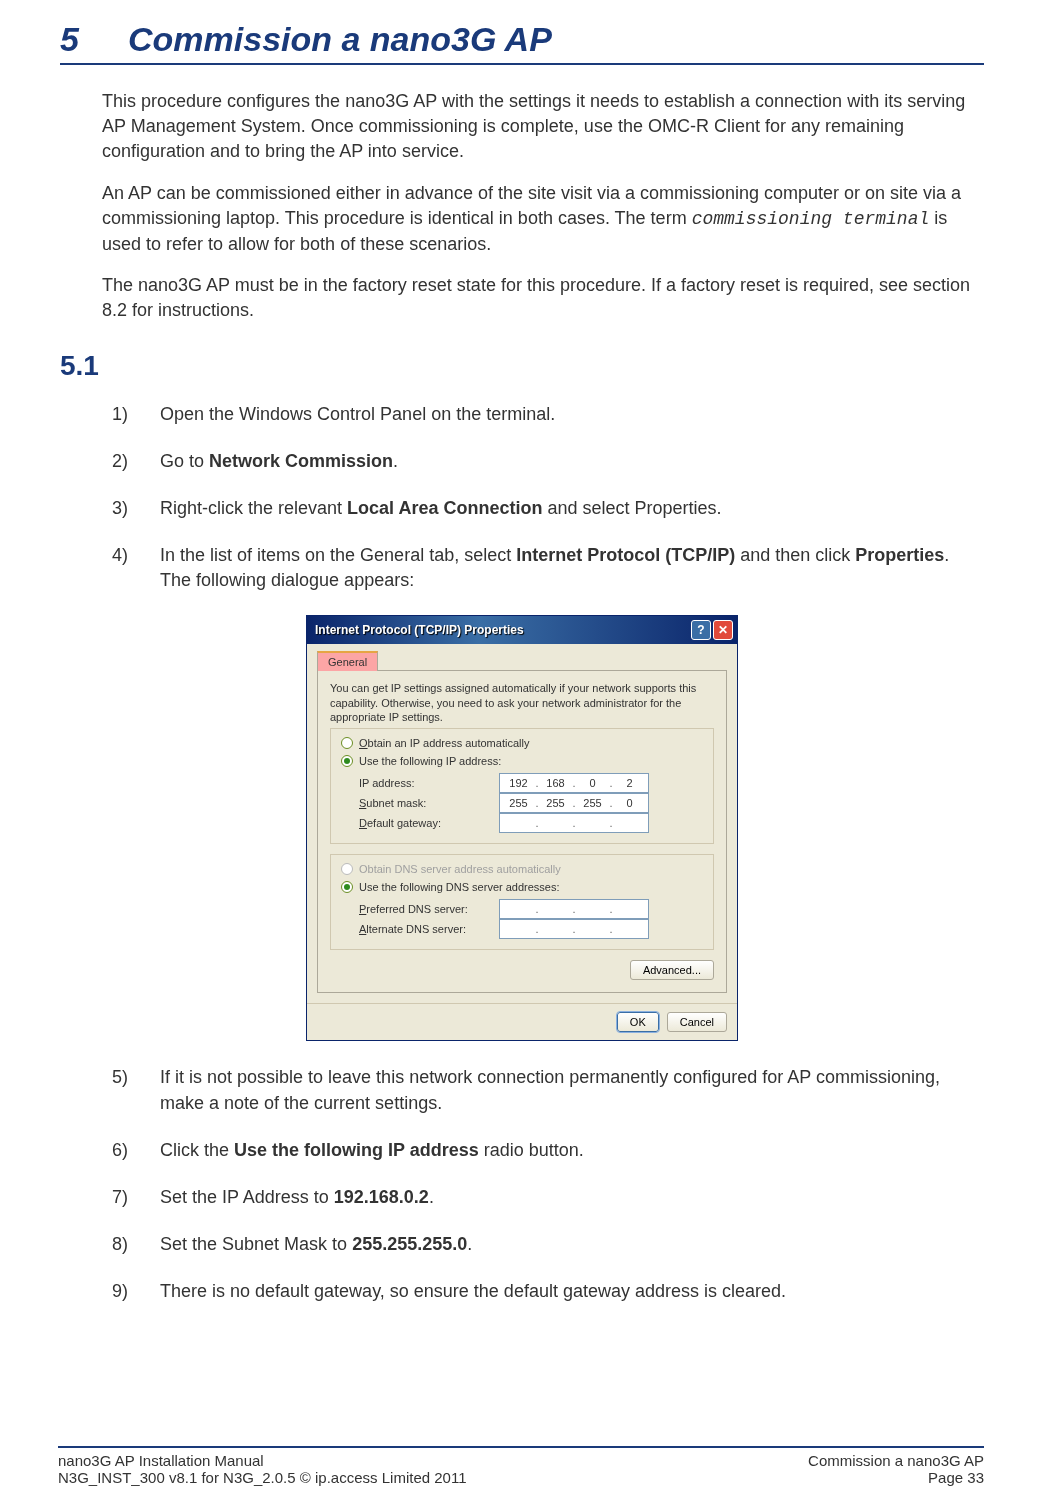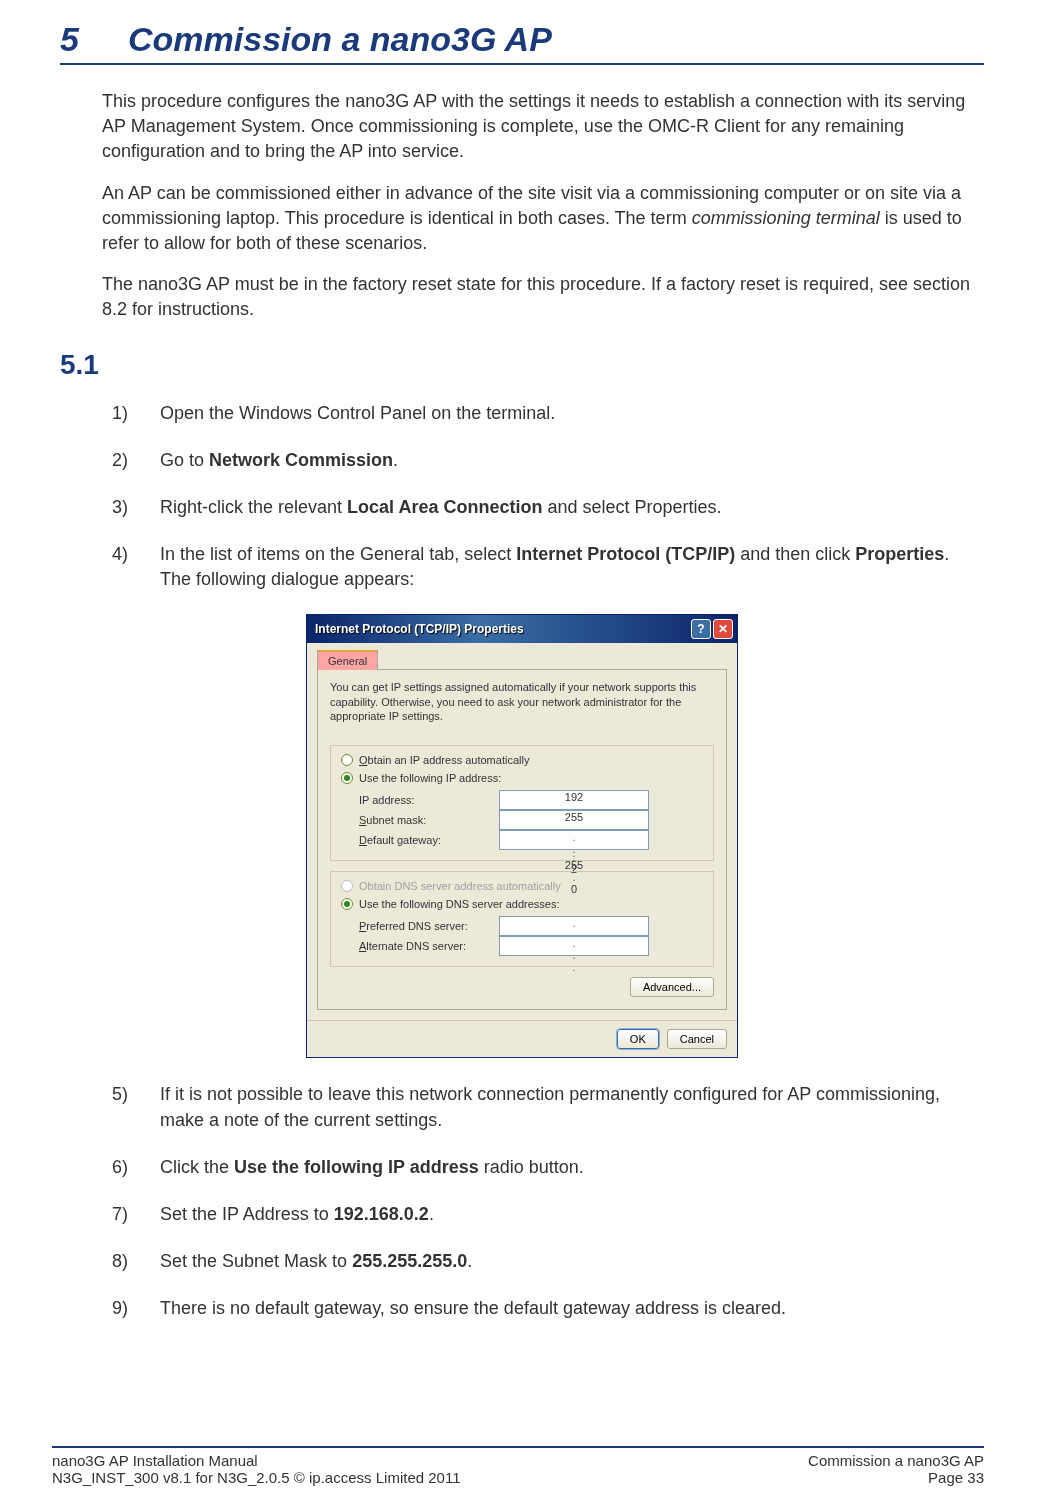--- a/index.html
+++ b/index.html
@@ -33,21 +33,21 @@
       font-weight: bold;
       font-style: italic;
     }
     .body-para {
       font-size: 18px;
       line-height: 1.4;
       color: #333;
       margin-left: 42px;
       margin-bottom: 16px;
     }
-    .body-para .em { font-style: italic; }
+    .body-para .em { font-style: italic; font-family: Liberation Mono, monospace; }
     .section-header {
       display: flex;
       align-items: baseline;
       margin-top: 26px;
       margin-bottom: 20px;
       flex-direction: column;
     }
     .section-num {
       color: #1a3a7a;
       font-size: 28px;
@@ -123,21 +123,21 @@
     }
     .tabpanel {
       border: 1px solid #aca899;
       border-top: none;
       padding: 10px 12px 12px 12px;
       background: #ece9d8;
     }
     .desc {
       color: #333;
       line-height: 1.3;
-      margin-bottom: 22px;
+      margin-bottom: 4px;
     }
     .groupbox {
       border: 1px solid #d0c8b0;
       padding: 8px 10px 10px 10px;
       margin-bottom: 10px;
       position: relative;
     }
     .radio-row {
       display: flex; align-items: center; gap: 6px;
       margin-bottom: 6px;
@@ -157,21 +157,20 @@
       padding-left: 18px;
     }
     .field-label { width: 140px; color: #333; }
     .ip-input {
       width: 150px; height: 20px;
       border: 1px solid #7f9db9;
       background: #fff;
       display: flex; align-items: center; justify-content: space-around;
       padding: 0 4px;
       font-size: 11px;
-      flex-direction: column;
     }
     .ip-input.empty .seg { color: #888; }
     .ip-input .seg { min-width: 24px; text-align: center; }
     .ip-input .dot { color: #666; }
     .adv-row { display: flex; justify-content: flex-end; margin-top: 6px; }
     .btn {
       border: 1px solid #aca899;
       background: linear-gradient(#fff,#ece9d8);
       padding: 3px 12px;
       border-radius: 3px;
@@ -181,21 +180,21 @@
       display: flex; justify-content: flex-end; gap: 8px;
       padding: 8px 10px;
       border-top: 1px solid #d0c8b0;
     }
     .btn.ok { border: 1px solid #3a6ea5; outline: 1px solid #8ab0e0; }
     .underline-first::first-letter { text-decoration: underline; }
     
     .page-footer {
       position: absolute;
       bottom: 20px;
-      left: 52px;
+      left: 58px;
       right: 60px;
       border-top: 2px solid #1a3a7a;
       padding-top: 4px;
       display: flex;
       justify-content: space-between;
       font-size: 15px;
       color: #333;
     }
     .footer-left, .footer-right { display: flex; flex-direction: column; }
     .footer-right { text-align: right; }

